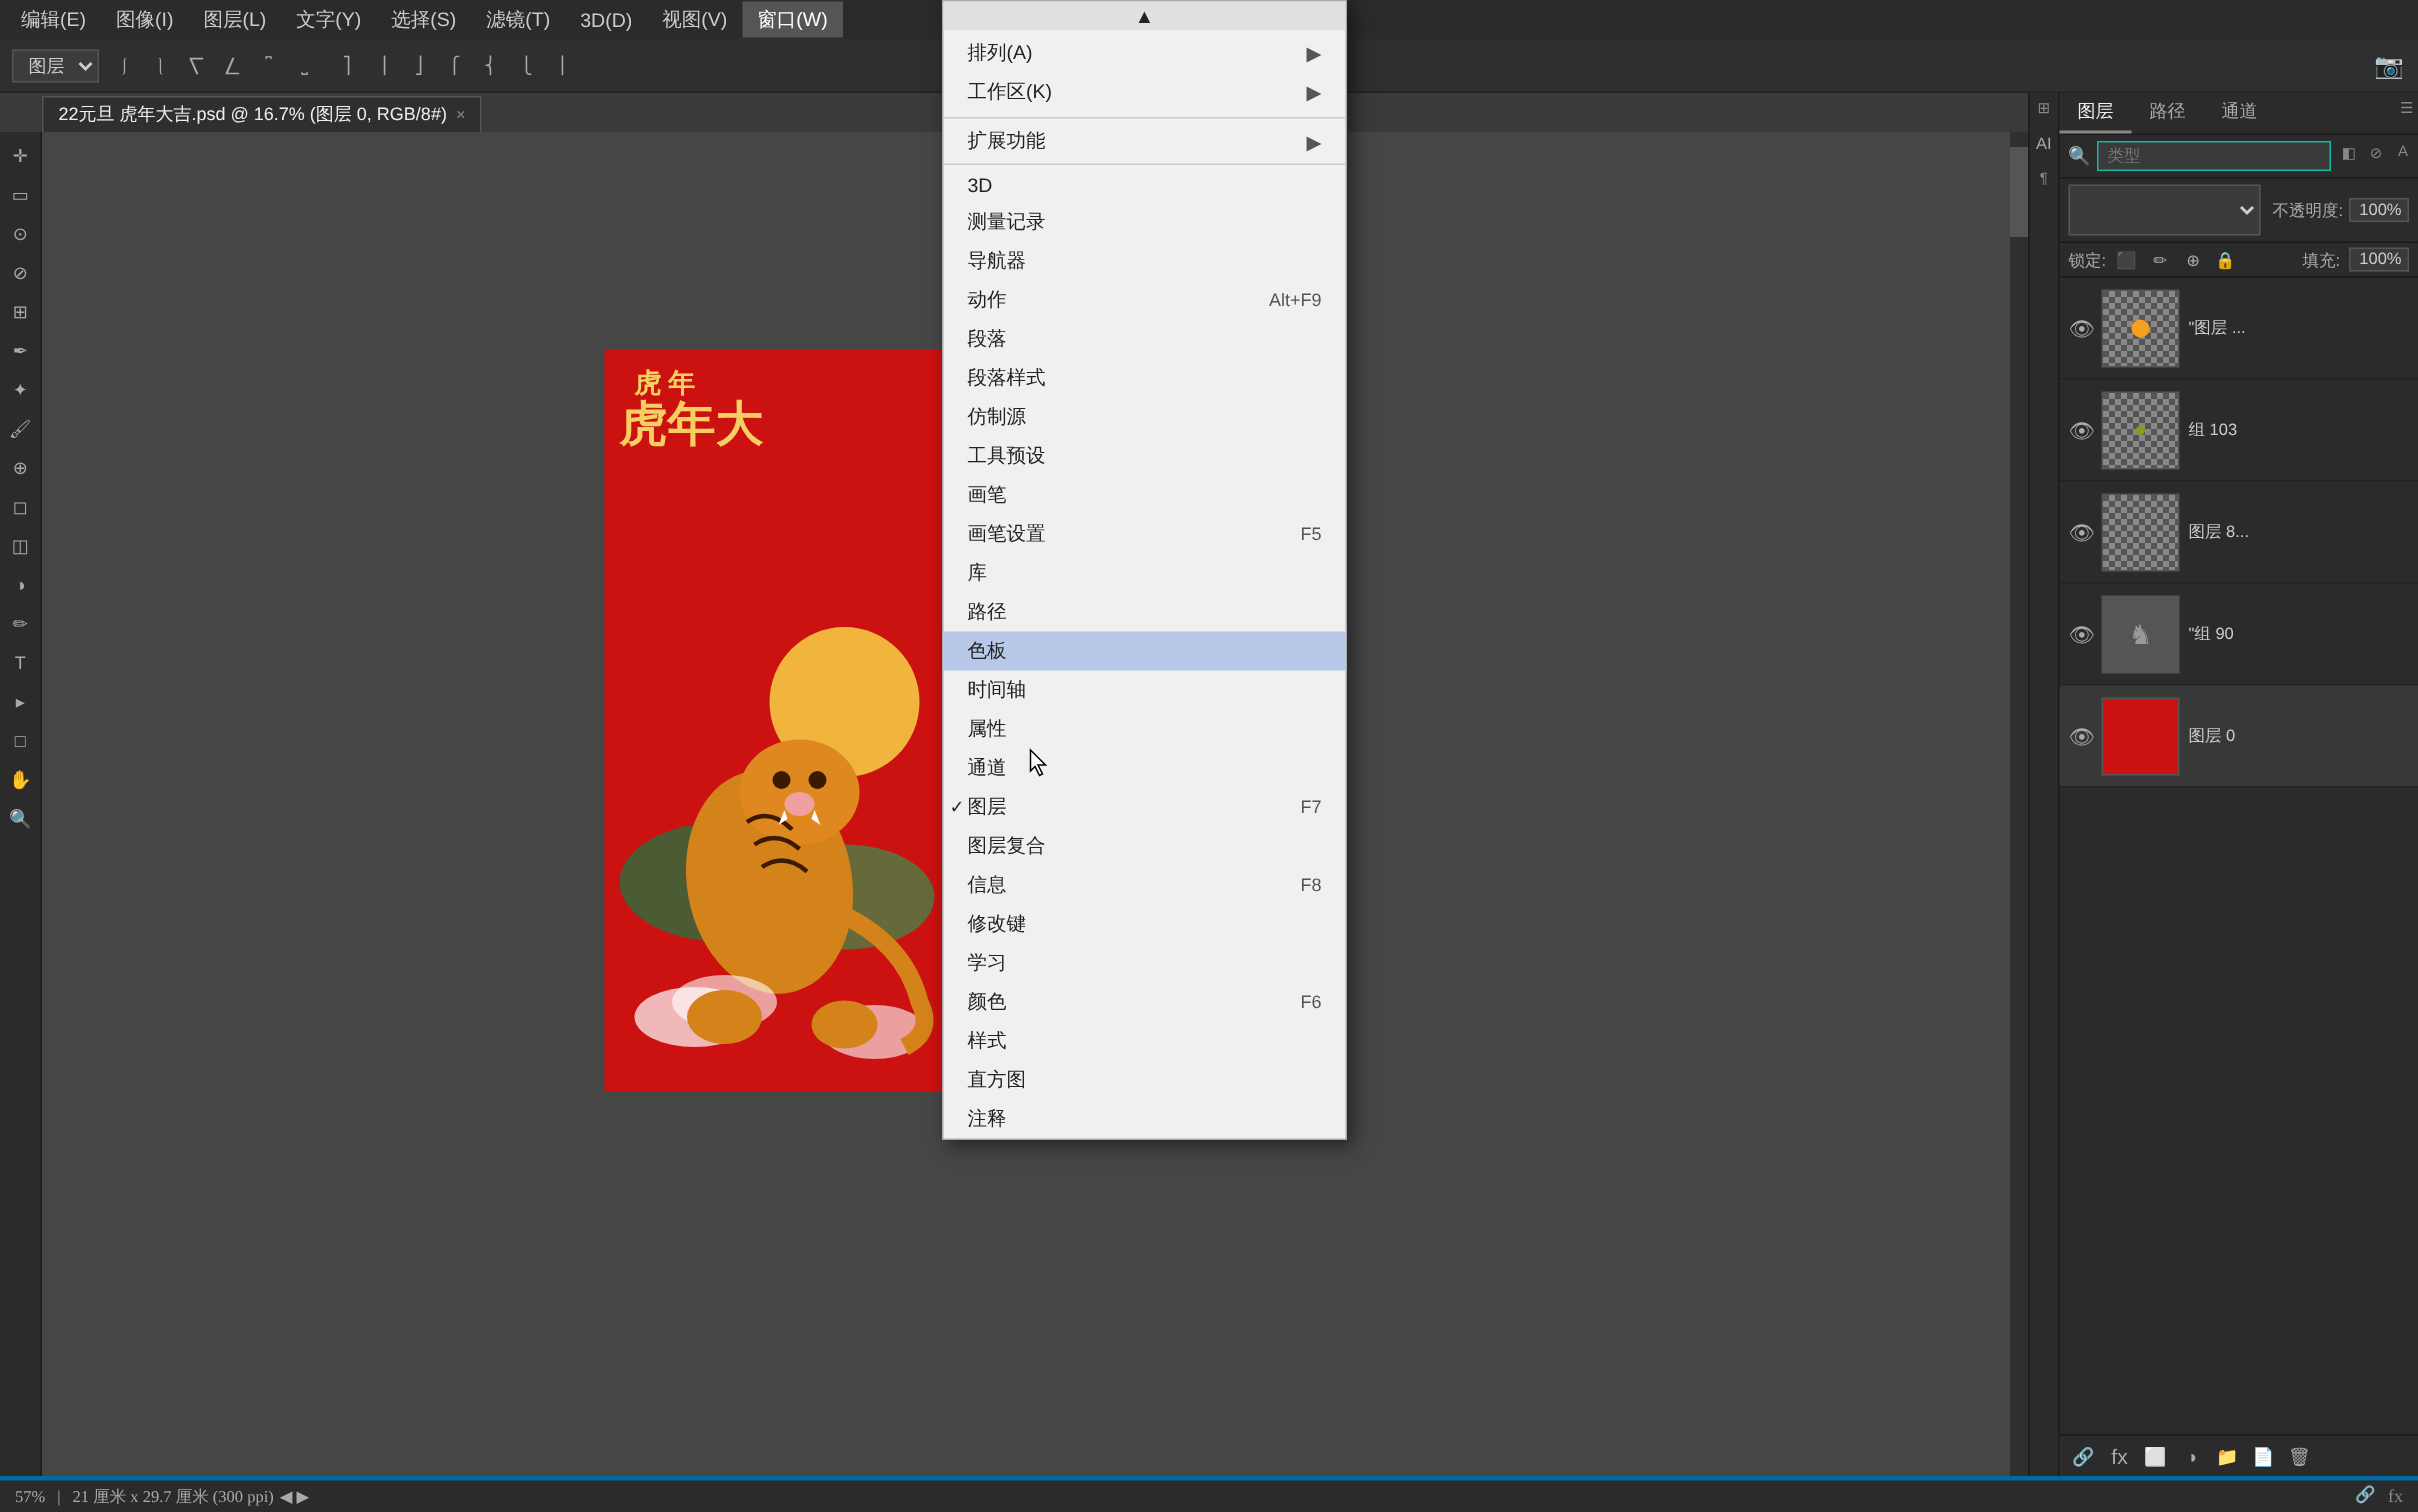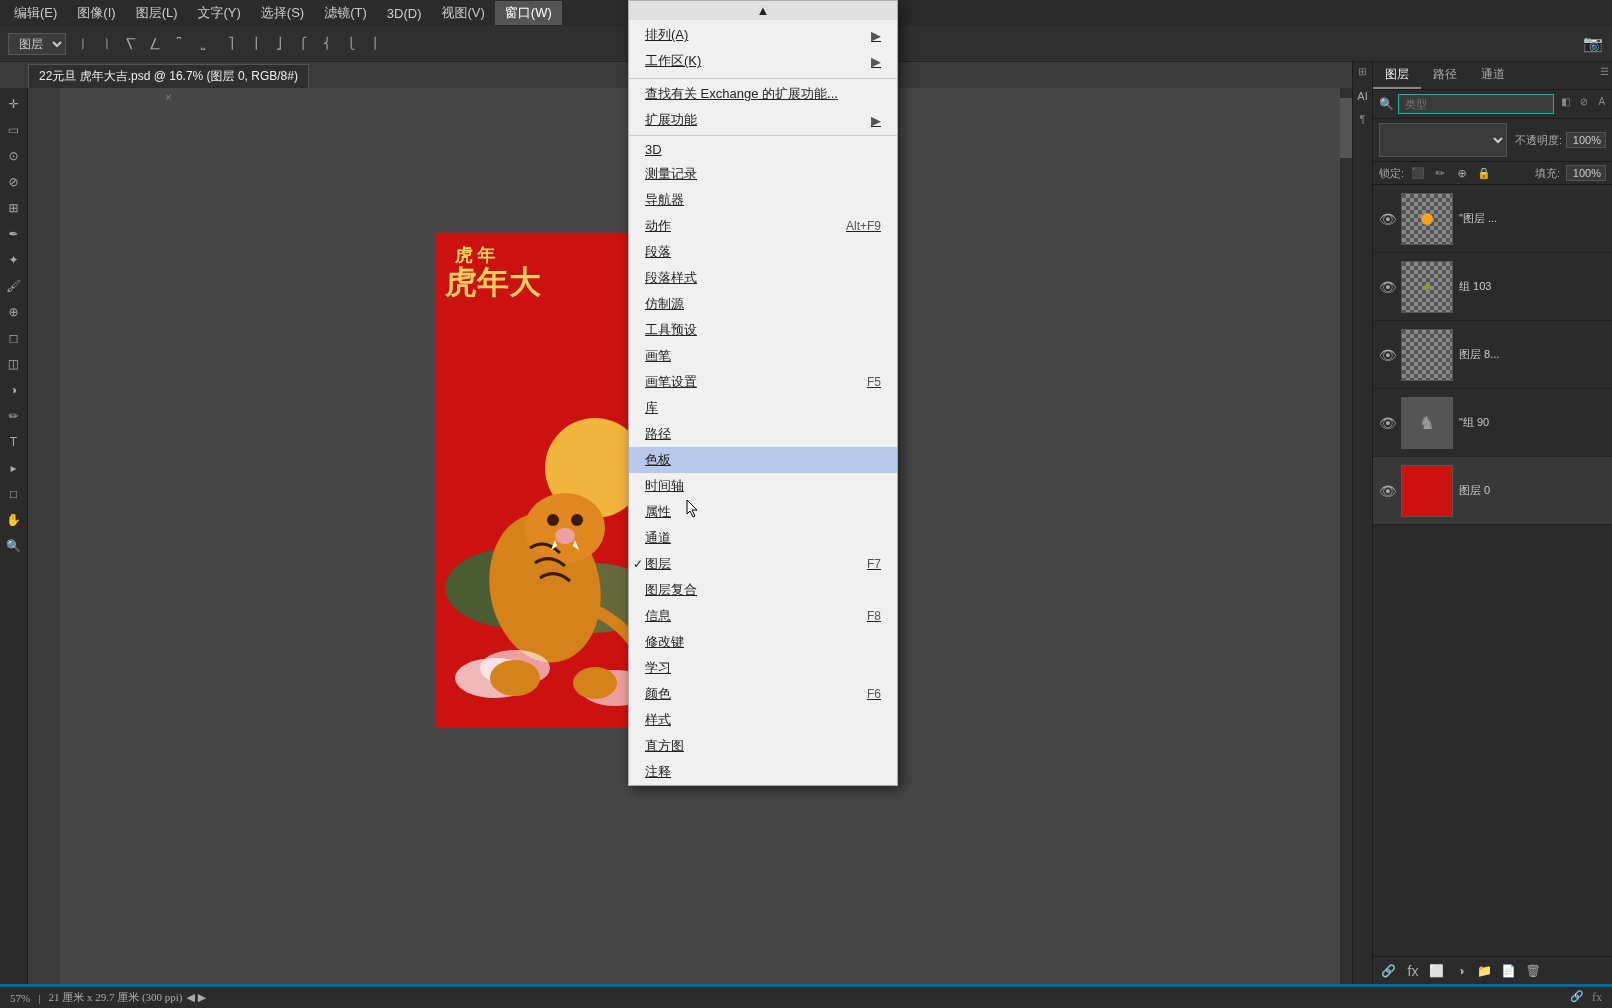--- a/index.html
+++ b/index.html
@@ -85,34 +85,33 @@
       border-bottom: none;
       padding: 3px 10px;
       font-size: 12px;
       color: #bbb;
       cursor: pointer;
       display: flex;
       align-items: center;
       gap: 6px;
       height: 24px;
     }
-    .tab.active { background: #2f2f2f; color: #eee; flex-direction: column; }
+    .tab.active { background: #2f2f2f; color: #eee; }
     .tab-close {
       font-size: 11px;
       color: #888;
       cursor: pointer;
     }
 
     
     #canvas-area {
       position: absolute;
       top: 88px; left: 0; right: 0; bottom: 24px;
       background: #464646;
       overflow: hidden;
-      margin-left: 32px;
     }
 
     
     #artwork {
       position: absolute;
       top: 145px;
       left: 375px;
       width: 245px;
       height: 495px;
     }
@@ -372,21 +371,20 @@
       background: #ccc;
       margin: 2px 0;
     }
     .menu-row {
       display: flex;
       align-items: center;
       padding: 4px 16px;
       cursor: pointer;
       white-space: nowrap;
       position: relative;
-      text-decoration: underline;
     }
     .menu-row.highlighted { background: #b8c8e8; }
     .menu-row .menu-label {
       flex: 1;
     }
     .menu-row .menu-shortcut {
       color: #555;
       font-size: 12px;
       margin-left: 20px;
     }
@@ -730,23 +728,20 @@
     </div>
     <div class="menu-row">
       <span class="menu-label">工作区(K)</span>
       <span class="menu-arrow">▶</span>
     </div>
   </div>
 
   <div class="menu-separator"></div>
 
   <div class="menu-row">
-    <span class="menu-label">查找有关 Exchange 的扩展功能...</span>
-  </div>
-  <div class="menu-row">
     <span class="menu-label">扩展功能</span>
     <span class="menu-arrow">▶</span>
   </div>
 
   <div class="menu-separator"></div>
 
   <div class="menu-row">
     <span class="menu-label">3D</span>
   </div>
   <div class="menu-row">

